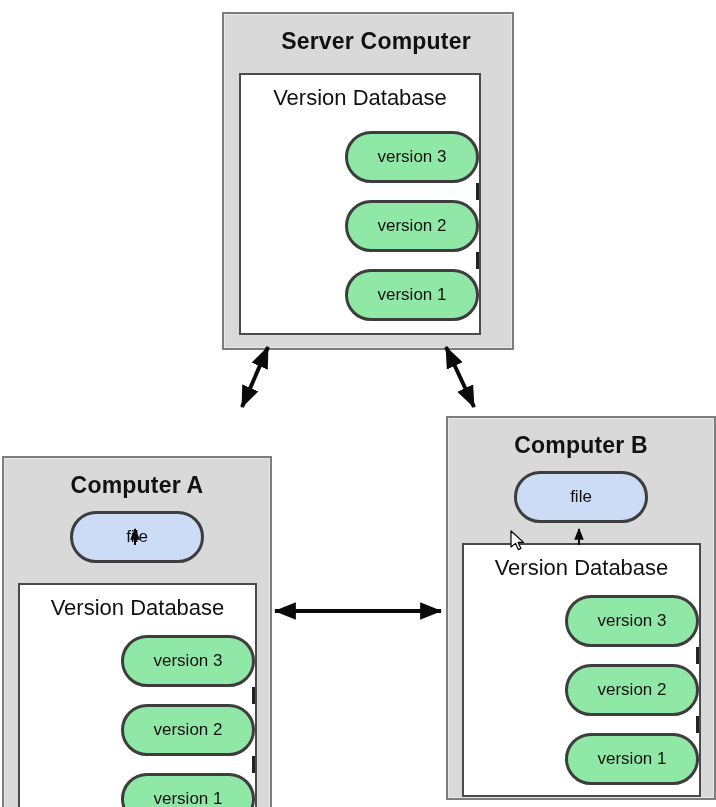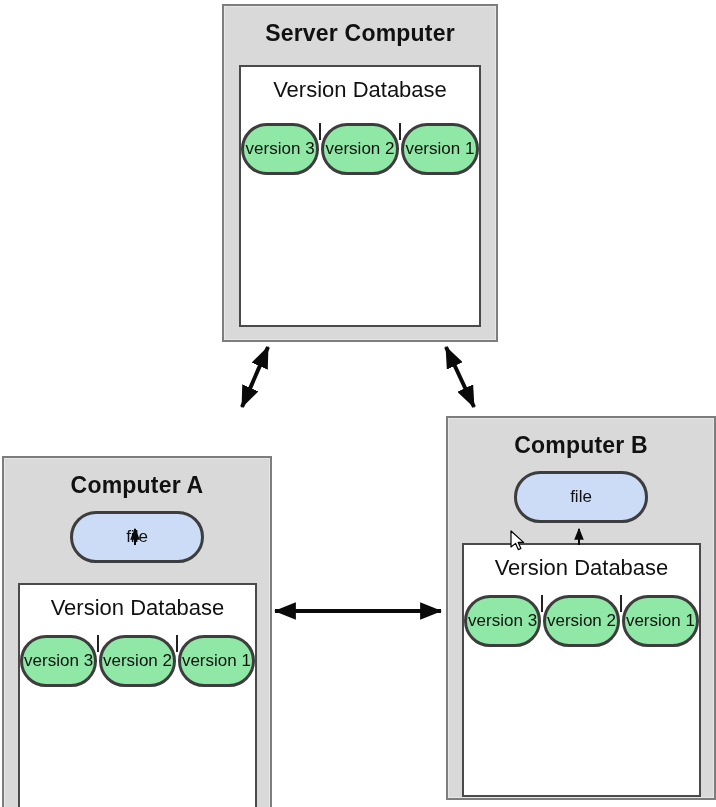--- a/index.html
+++ b/index.html
@@ -12,21 +12,21 @@
     overflow: hidden;
   }
   .stage { position: absolute; inset: 0; }
 
   .panel {
     position: absolute;
     background: var(--panel-bg, #d9d9d9);
     border: 2px solid var(--panel-border, #7d7d7d);
     box-shadow: inset 0 0 0 1px rgba(255,255,255,0.35);
   }
-  .panel-server  { left: 222px; top: 4px;   width: 272px; height: 334px; }
+  .panel-server  { left: 222px; top: 12px;   width: 272px; height: 334px; padding-left: 16px; }
   .panel-comp-a  { left: 2px;   top: 416px; width: 266px; height: 380px; margin-top: 40px; }
   .panel-comp-b  { left: 446px; top: 416px; width: 266px; height: 380px; }
 
   .panel-title {
     margin: 14px 0 0 0;
     text-align: center;
     font-size: 23px;
     font-weight: bold;
     letter-spacing: 0.2px;
   }
@@ -41,22 +41,22 @@
   .panel-comp .db-box   { left: 14px; top: 125px; width: 235px; height: 250px; }
 
   .db-label {
     margin-top: 10px;
     text-align: center;
     font-size: 22px;
   }
 
   .stack {
     display: flex;
-    flex-direction: row;
-    align-items: flex-start;
+    flex-direction: column;
+    align-items: flex-end;
   }
   .panel-server .stack { margin-top: 20px; }
   .panel-comp   .stack { margin-top: 14px; }
 
   .pill {
     width: 134px; height: 52px;
     box-sizing: border-box;
     border: 3px solid var(--version-border, #3d3d3d);
     border-radius: 26px;
     display: flex; align-items: center; justify-content: center;

